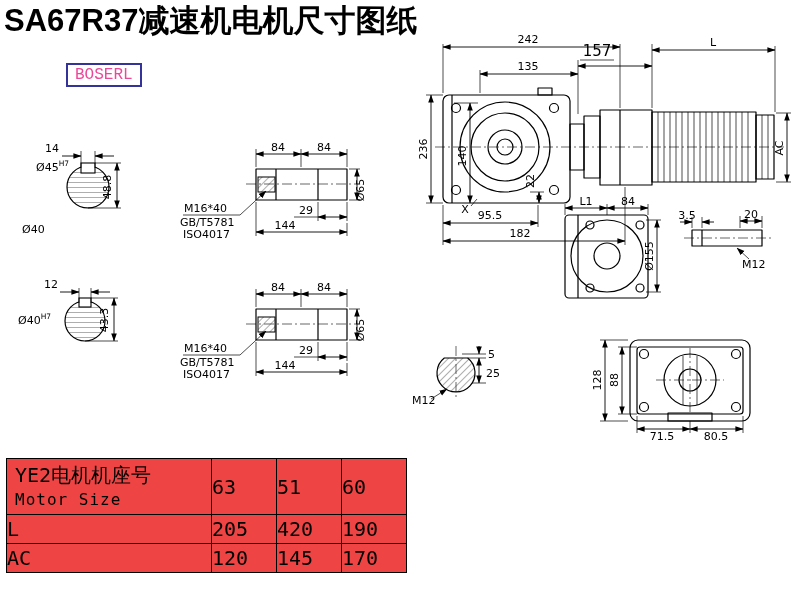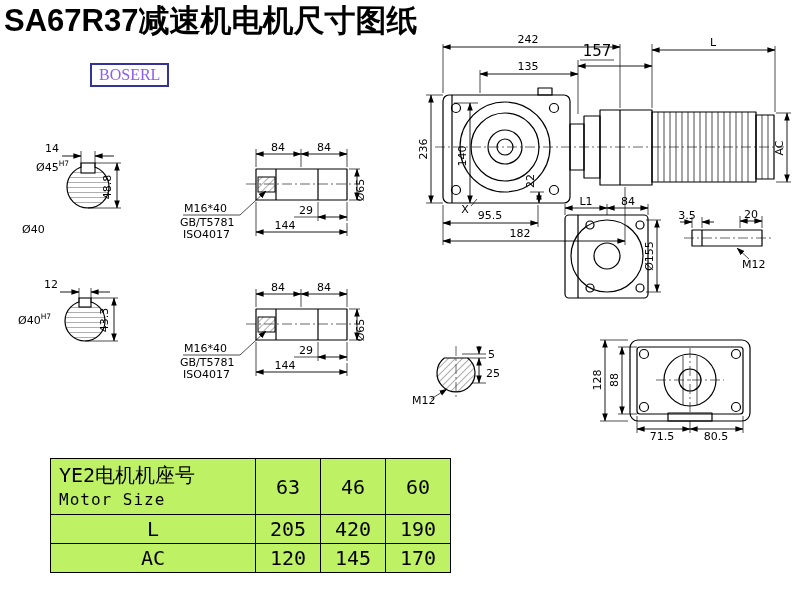--- a/index.html
+++ b/index.html
@@ -1,31 +1,31 @@
 <!DOCTYPE html>
 <html><head>
 <meta charset="utf-8">
 <style>
   html,body{margin:0;padding:0;background:#fff;}
   .stage{position:relative;width:800px;height:609px;background:#fff;overflow:hidden;
          font-family:"Liberation Sans",sans-serif;color:#000;}
   .title{position:absolute;left:4px;top:0px;font-size:31px;font-weight:bold;
          letter-spacing:0px;white-space:nowrap;}
-  .logo{position:absolute;left:66px;top:63px;border:2px solid #333399;color:#8b5cf6;
-        font-family:Liberation Serif, serif;font-size:16px;padding:1px 7px;background:#fff;margin-left:24px;}
+  .logo{position:absolute;left:66px;top:63px;border:2px solid #333399;color:#ec4899;
+        font-family:Liberation Mono, monospace;font-size:16px;padding:1px 7px;background:#fff;}
   svg{position:absolute;left:0;top:0;}
   .t{font-family:"DejaVu Sans",sans-serif;font-size:11px;fill:#000;}
   .t15{font-size:15px;}
   .ol{fill:none;stroke:#000;stroke-width:1.2;stroke-linejoin:round;}
   .thin{fill:none;stroke:#000;stroke-width:0.7;}
   .dim{fill:none;stroke:#000;stroke-width:0.9;}
   .cl{fill:none;stroke:#000;stroke-width:0.6;stroke-dasharray:10 3 2 3;}
-  .dim-table{position:absolute;left:6px;top:458px;border-collapse:collapse;background:#bef264;
-             font-family:"DejaVu Sans Mono",monospace;font-size:20px;color:#000;margin-left:44px;}
-  .dim-table td{border:1.5px solid #000;text-align:center;vertical-align:middle;padding:0;}
+  .dim-table{position:absolute;left:6px;top:458px;border-collapse:collapse;background:#ef4444;
+             font-family:"DejaVu Sans Mono",monospace;font-size:20px;color:#000;}
+  .dim-table td{border:1.5px solid #000;text-align:left;vertical-align:middle;padding:0;}
   .dim-table td.c0{width:196px;}
   .dim-table td.cv{width:64px;}
   .dim-table tr{height:29px;}
   .dim-table tr.r-head{height:56px;}
   .head-cell{text-align:left !important;padding-left:8px !important;}
   .head-cell .cn{font-size:20px;line-height:26px;}
   .head-cell .en{font-size:16px;line-height:24px;letter-spacing:1px;}
 </style>
 </head>
 <body>
@@ -266,21 +266,21 @@
   </svg>
 
   <table class="dim-table">
     <tbody>
         <tr class="r-head">
       <td class="c0 head-cell">
         <div class="cn">YE2电机机座号</div>
         <div class="en">Motor Size</div>
       </td>
       <td class="cv">63</td>
-      <td class="cv">46</td>
+      <td class="cv">51</td>
       <td class="cv">60</td>
     </tr>
     <tr>
       <td class="c0">L</td>
       <td class="cv">205</td>
       <td class="cv">420</td>
       <td class="cv">190</td>
     </tr>
     <tr>
       <td class="c0">AC</td>

